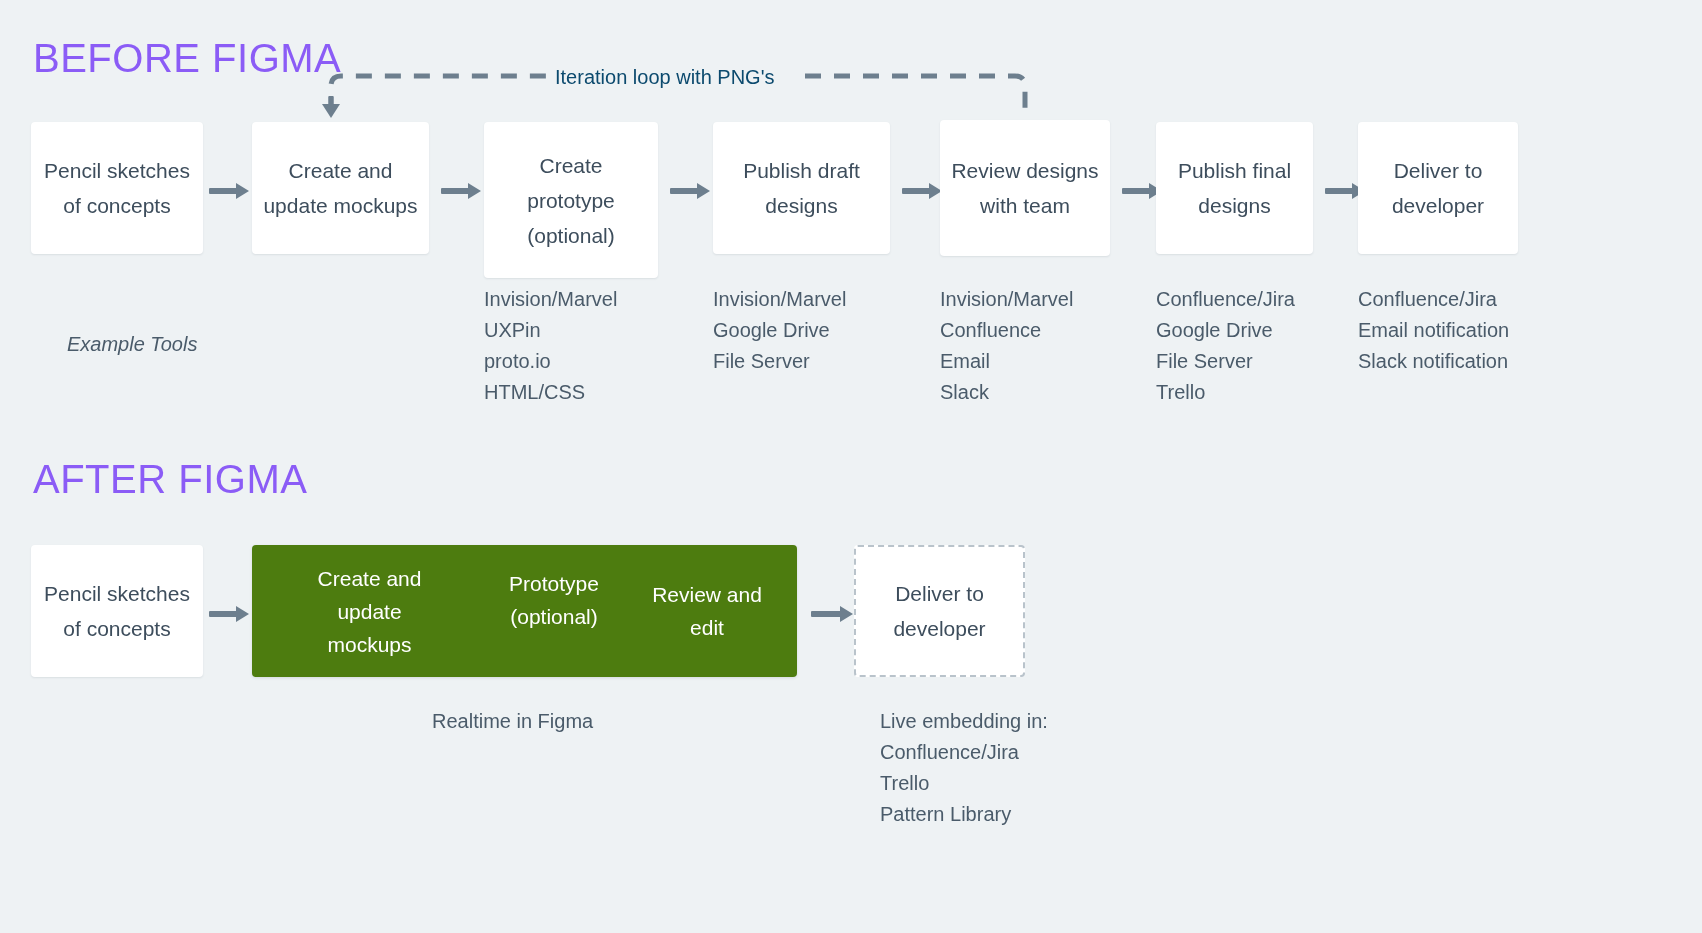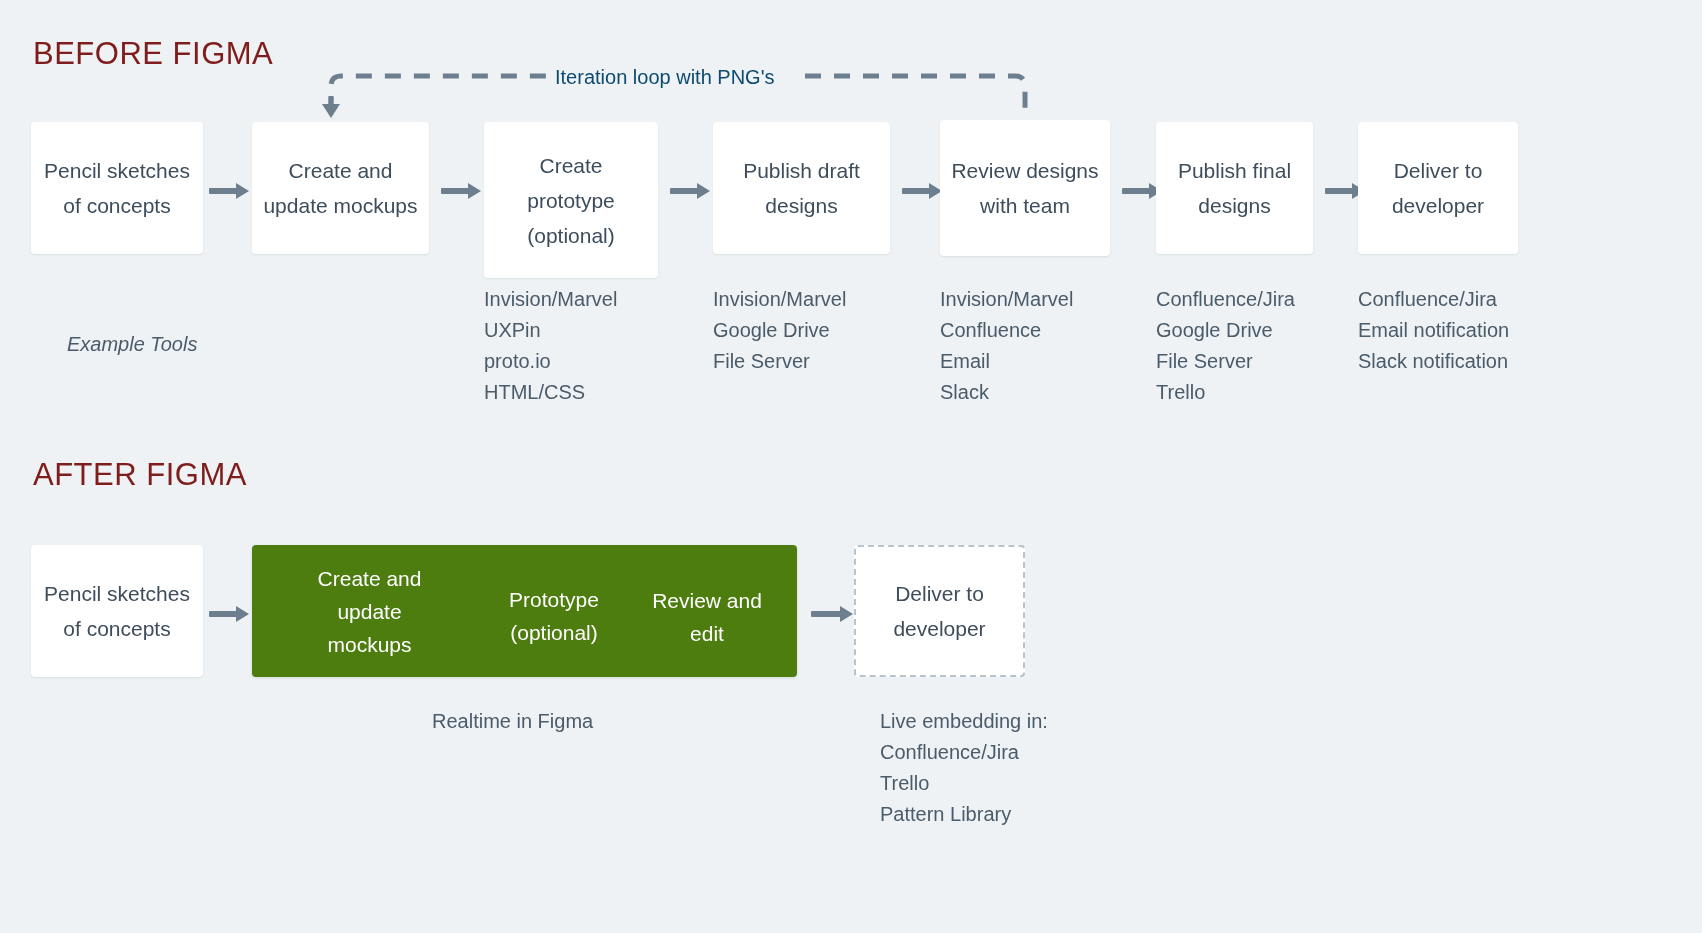--- a/index.html
+++ b/index.html
@@ -8,23 +8,23 @@
     background:#eef2f4;
     font-family:"Liberation Sans", sans-serif;
     color:#3d4d5c;
     overflow:hidden;
     position:relative;
   }
   .canvas{position:relative;width:1702px;height:933px;}
 
   .section-title{
     position:absolute;
-    font-size:31px;
+    font-size:40px;
     letter-spacing:.5px;
-    color:#7f1d1d;
+    color:#8b5cf6;
     font-weight:400;
   }
   #title-before{left:33px;top:36px;}
   #title-after{left:33px;top:457px;}
 
   
   .box{
     position:absolute;
     background:#ffffff;
     border-radius:4px;
@@ -218,23 +218,23 @@
   </div>
   <div class="arrow" style="left:209px;top:611px;width:40px;">
     <div class="shaft" style="width:28px;"></div>
       <div class="head" style="left:27px;"></div>
   </div>
 
   <div class="box green" style="left:252px;top:545px;width:545px;height:132px;">
     <div class="green-label" style="left:0px;top:17px;width:235px;">Create and
 update
 mockups</div>
-    <div class="green-label" style="left:222px;top:38px;width:160px;">Prototype
+    <div class="green-label" style="left:222px;top:22px;width:160px;">Prototype
 (optional)</div>
-    <div class="green-label" style="left:370px;top:39px;width:170px;">Review and
+    <div class="green-label" style="left:370px;top:33px;width:170px;">Review and
 edit</div>
   </div>
 
   <div class="arrow" style="left:811px;top:611px;width:44px;">
     <div class="shaft" style="width:30px;"></div>
       <div class="head" style="left:29px;"></div>
   </div>
 
   <div class="box dashed" style="left:854px;top:545px;width:171px;height:132px;">
     <span>Deliver to

